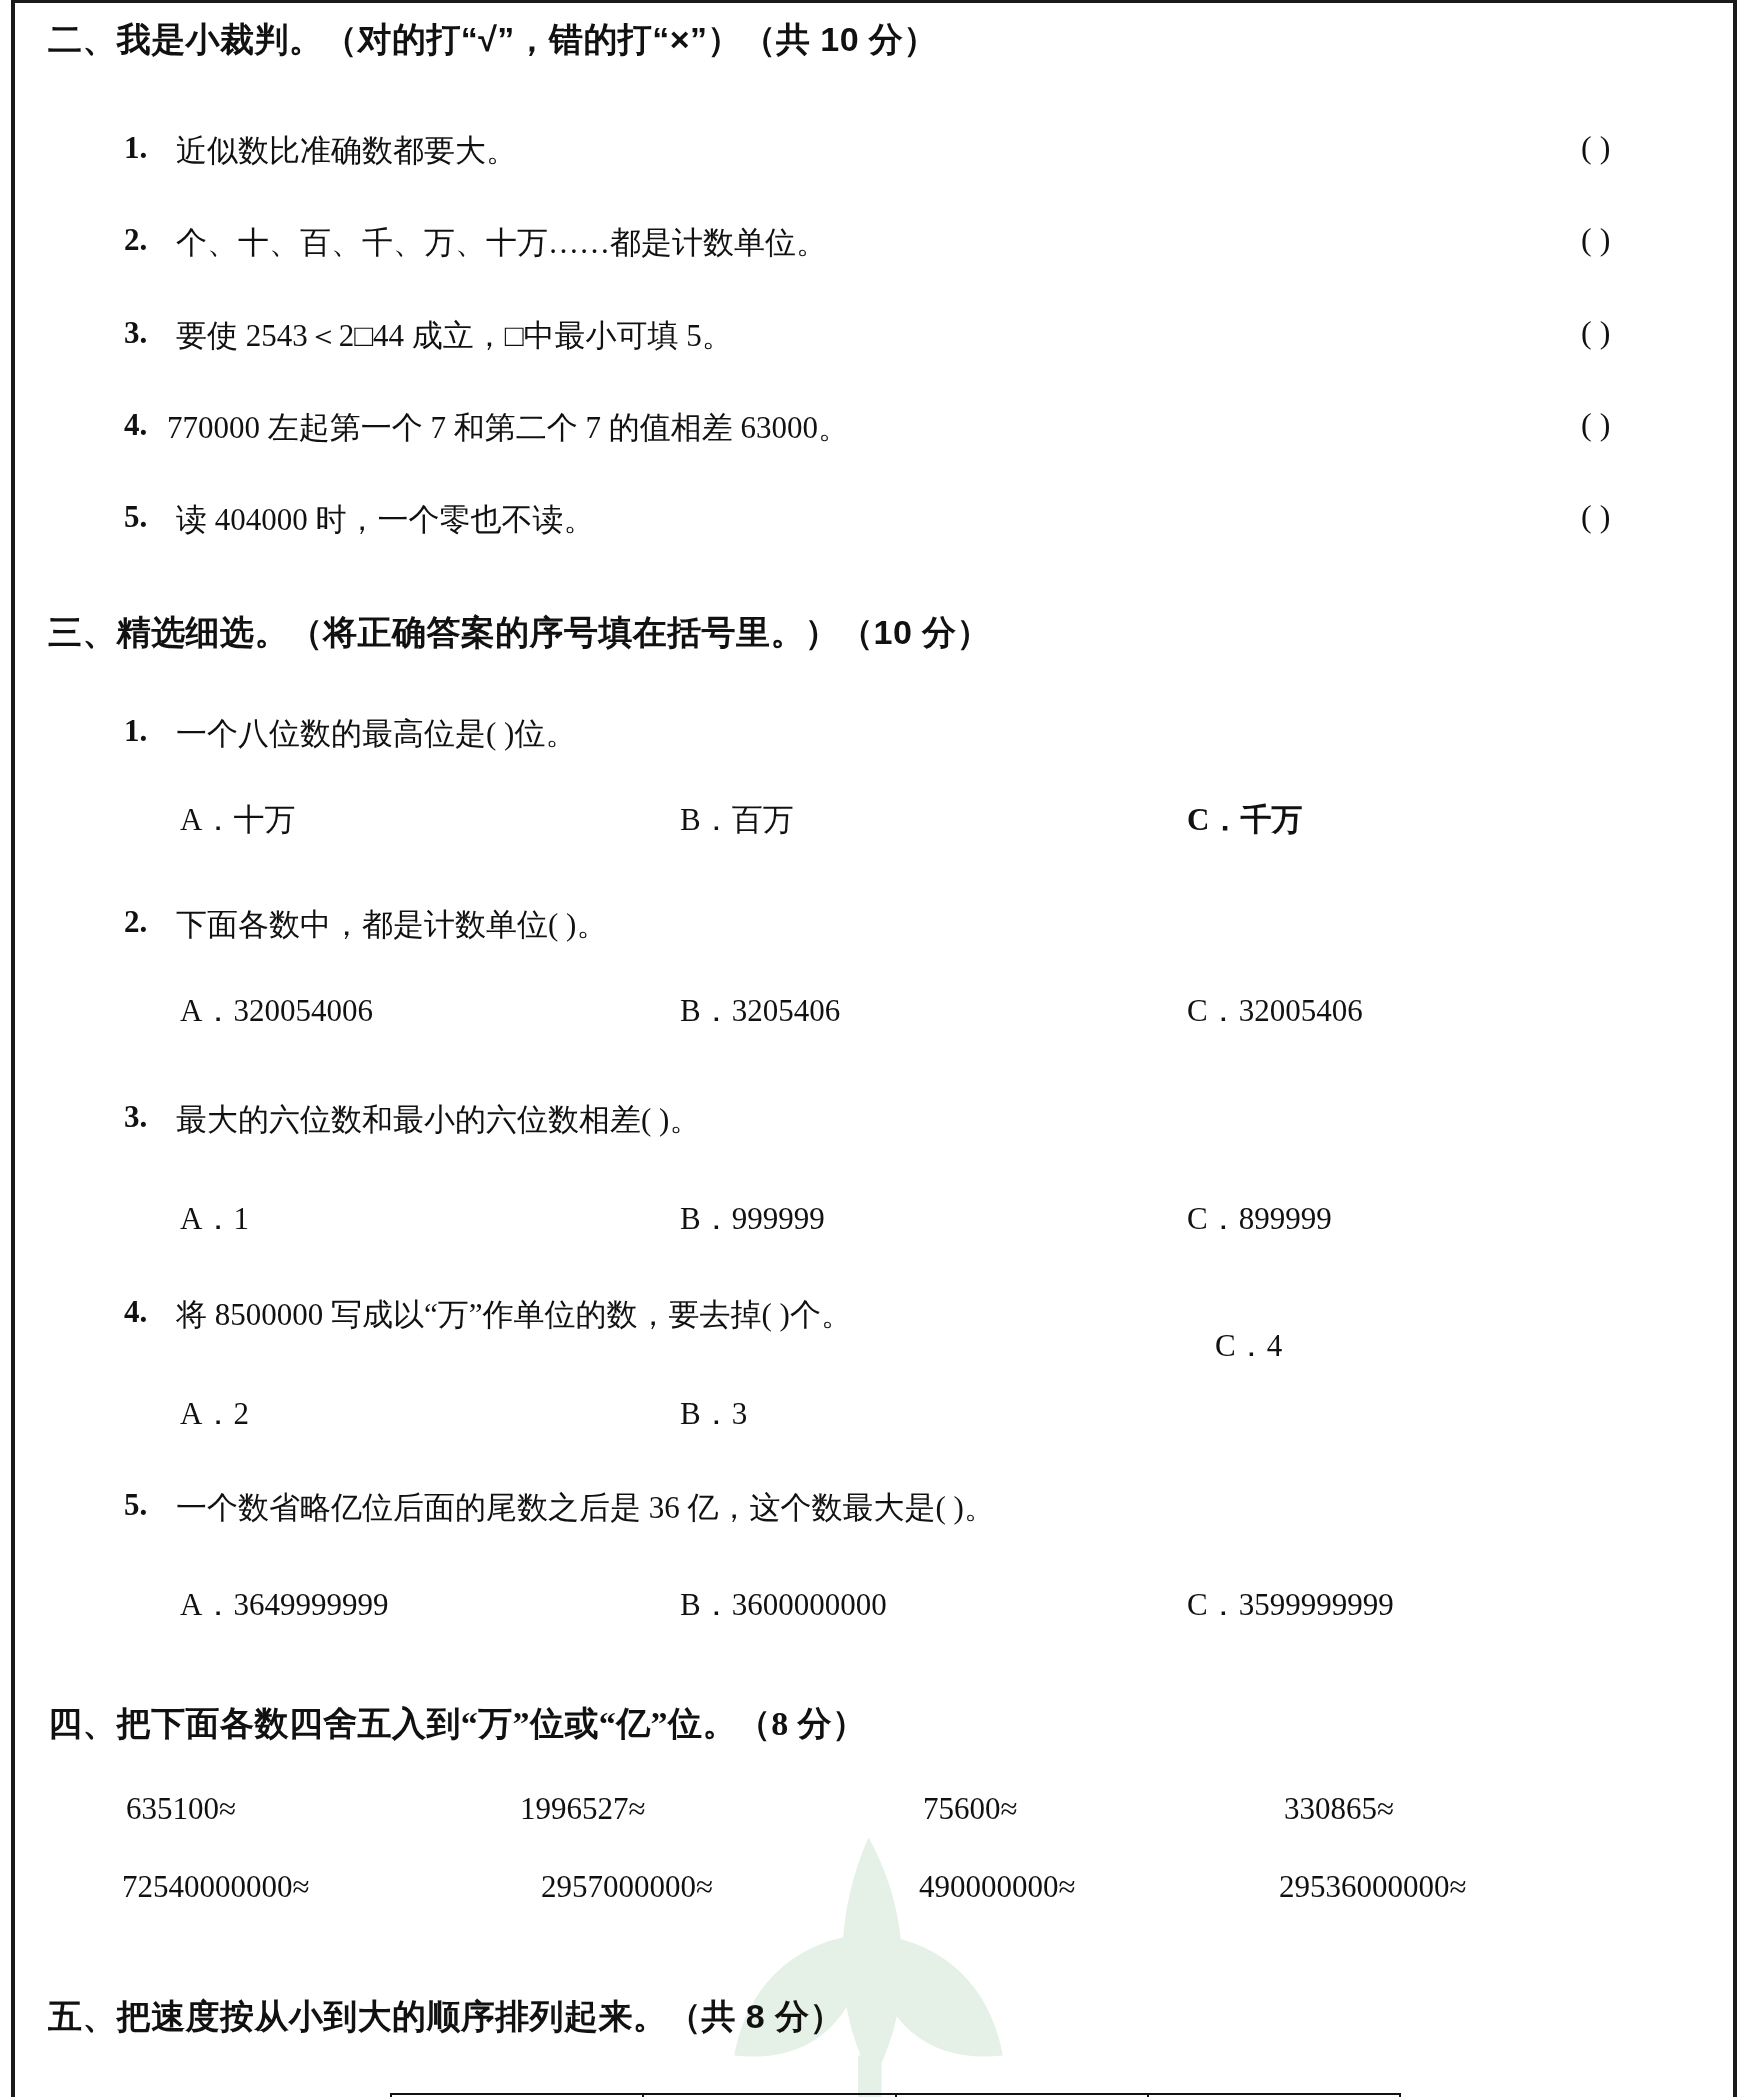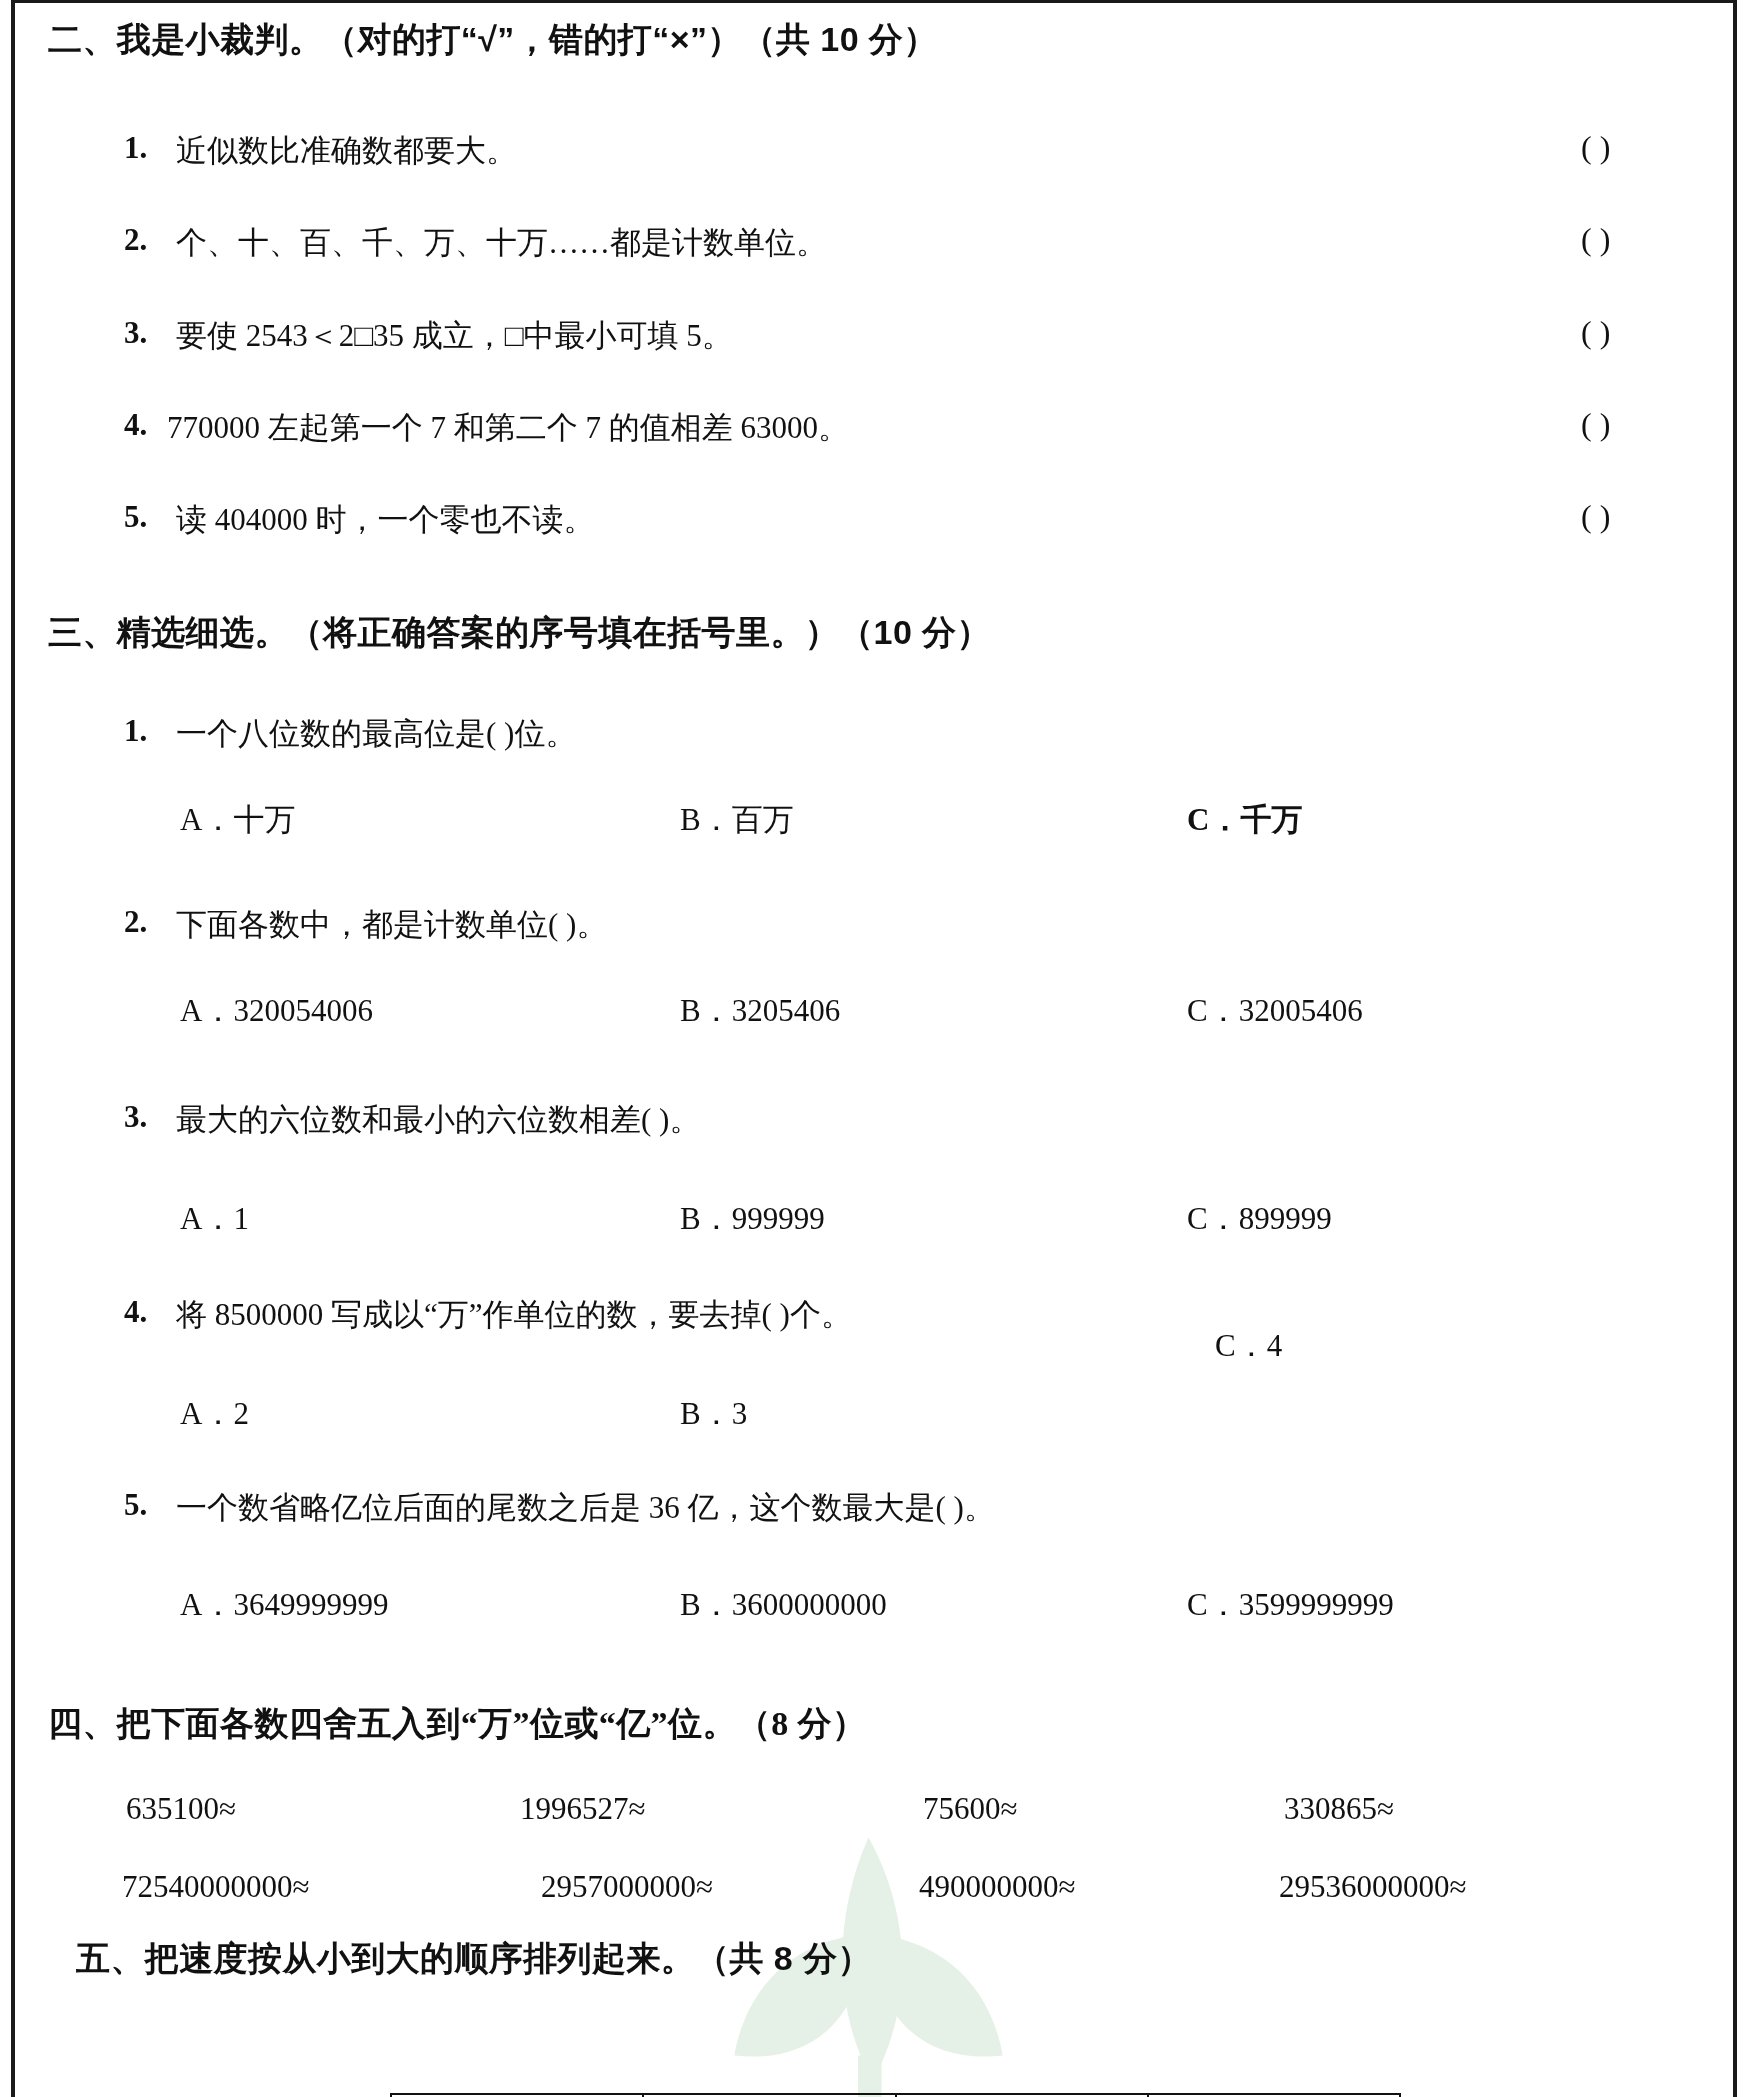--- a/index.html
+++ b/index.html
@@ -70,21 +70,21 @@
 
   <div class="t idx" style="left:124px; top:130px;">1.</div>
   <div class="t" style="left:176px; top:130px;">近似数比准确数都要大。</div>
   <div class="paren" style="left:1581px; top:129px;">(          )</div>
 
   <div class="t idx" style="left:124px; top:222px;">2.</div>
   <div class="t" style="left:176px; top:222px;">个、十、百、千、万、十万……都是计数单位。</div>
   <div class="paren" style="left:1581px; top:221px;">(          )</div>
 
   <div class="t idx" style="left:124px; top:315px;">3.</div>
-  <div class="t" style="left:176px; top:315px;">要使 2543＜2□35 成立，□中最小可填 5。</div>
+  <div class="t" style="left:176px; top:315px;">要使 2543＜2□44 成立，□中最小可填 5。</div>
   <div class="paren" style="left:1581px; top:314px;">(          )</div>
 
   <div class="t idx" style="left:124px; top:407px;">4.</div>
   <div class="t" style="left:167px; top:407px;">770000 左起第一个 7 和第二个 7 的值相差 63000。</div>
   <div class="paren" style="left:1581px; top:406px;">(          )</div>
 
   <div class="t idx" style="left:124px; top:499px;">5.</div>
   <div class="t" style="left:176px; top:499px;">读 404000 时，一个零也不读。</div>
   <div class="paren" style="left:1581px; top:498px;">(          )</div>
 
@@ -125,21 +125,21 @@
   <div class="approx num" style="left:126px;  top:1791px;">635100≈</div>
   <div class="approx num" style="left:520px; top:1791px;">1996527≈</div>
   <div class="approx num" style="left:923px; top:1791px;">75600≈</div>
   <div class="approx num" style="left:1284px; top:1791px;">330865≈</div>
 
   <div class="approx num" style="left:122px;  top:1869px;">72540000000≈</div>
   <div class="approx num" style="left:541px; top:1869px;">2957000000≈</div>
   <div class="approx num" style="left:919px; top:1869px;">490000000≈</div>
   <div class="approx num" style="left:1279px; top:1869px;">29536000000≈</div>
 
-  <div class="sect-head" style="left:48px; top:1936px;margin-left:28px;">五、把速度按从小到大的顺序排列起来。（共 8 分）</div>
+  <div class="sect-head" style="left:48px; top:1994px;">五、把速度按从小到大的顺序排列起来。（共 8 分）</div>
 
   <div class="animal-table">
 
     <div class="acell">
       <div class="apic">
         
       </div>
 
     </div>
 

